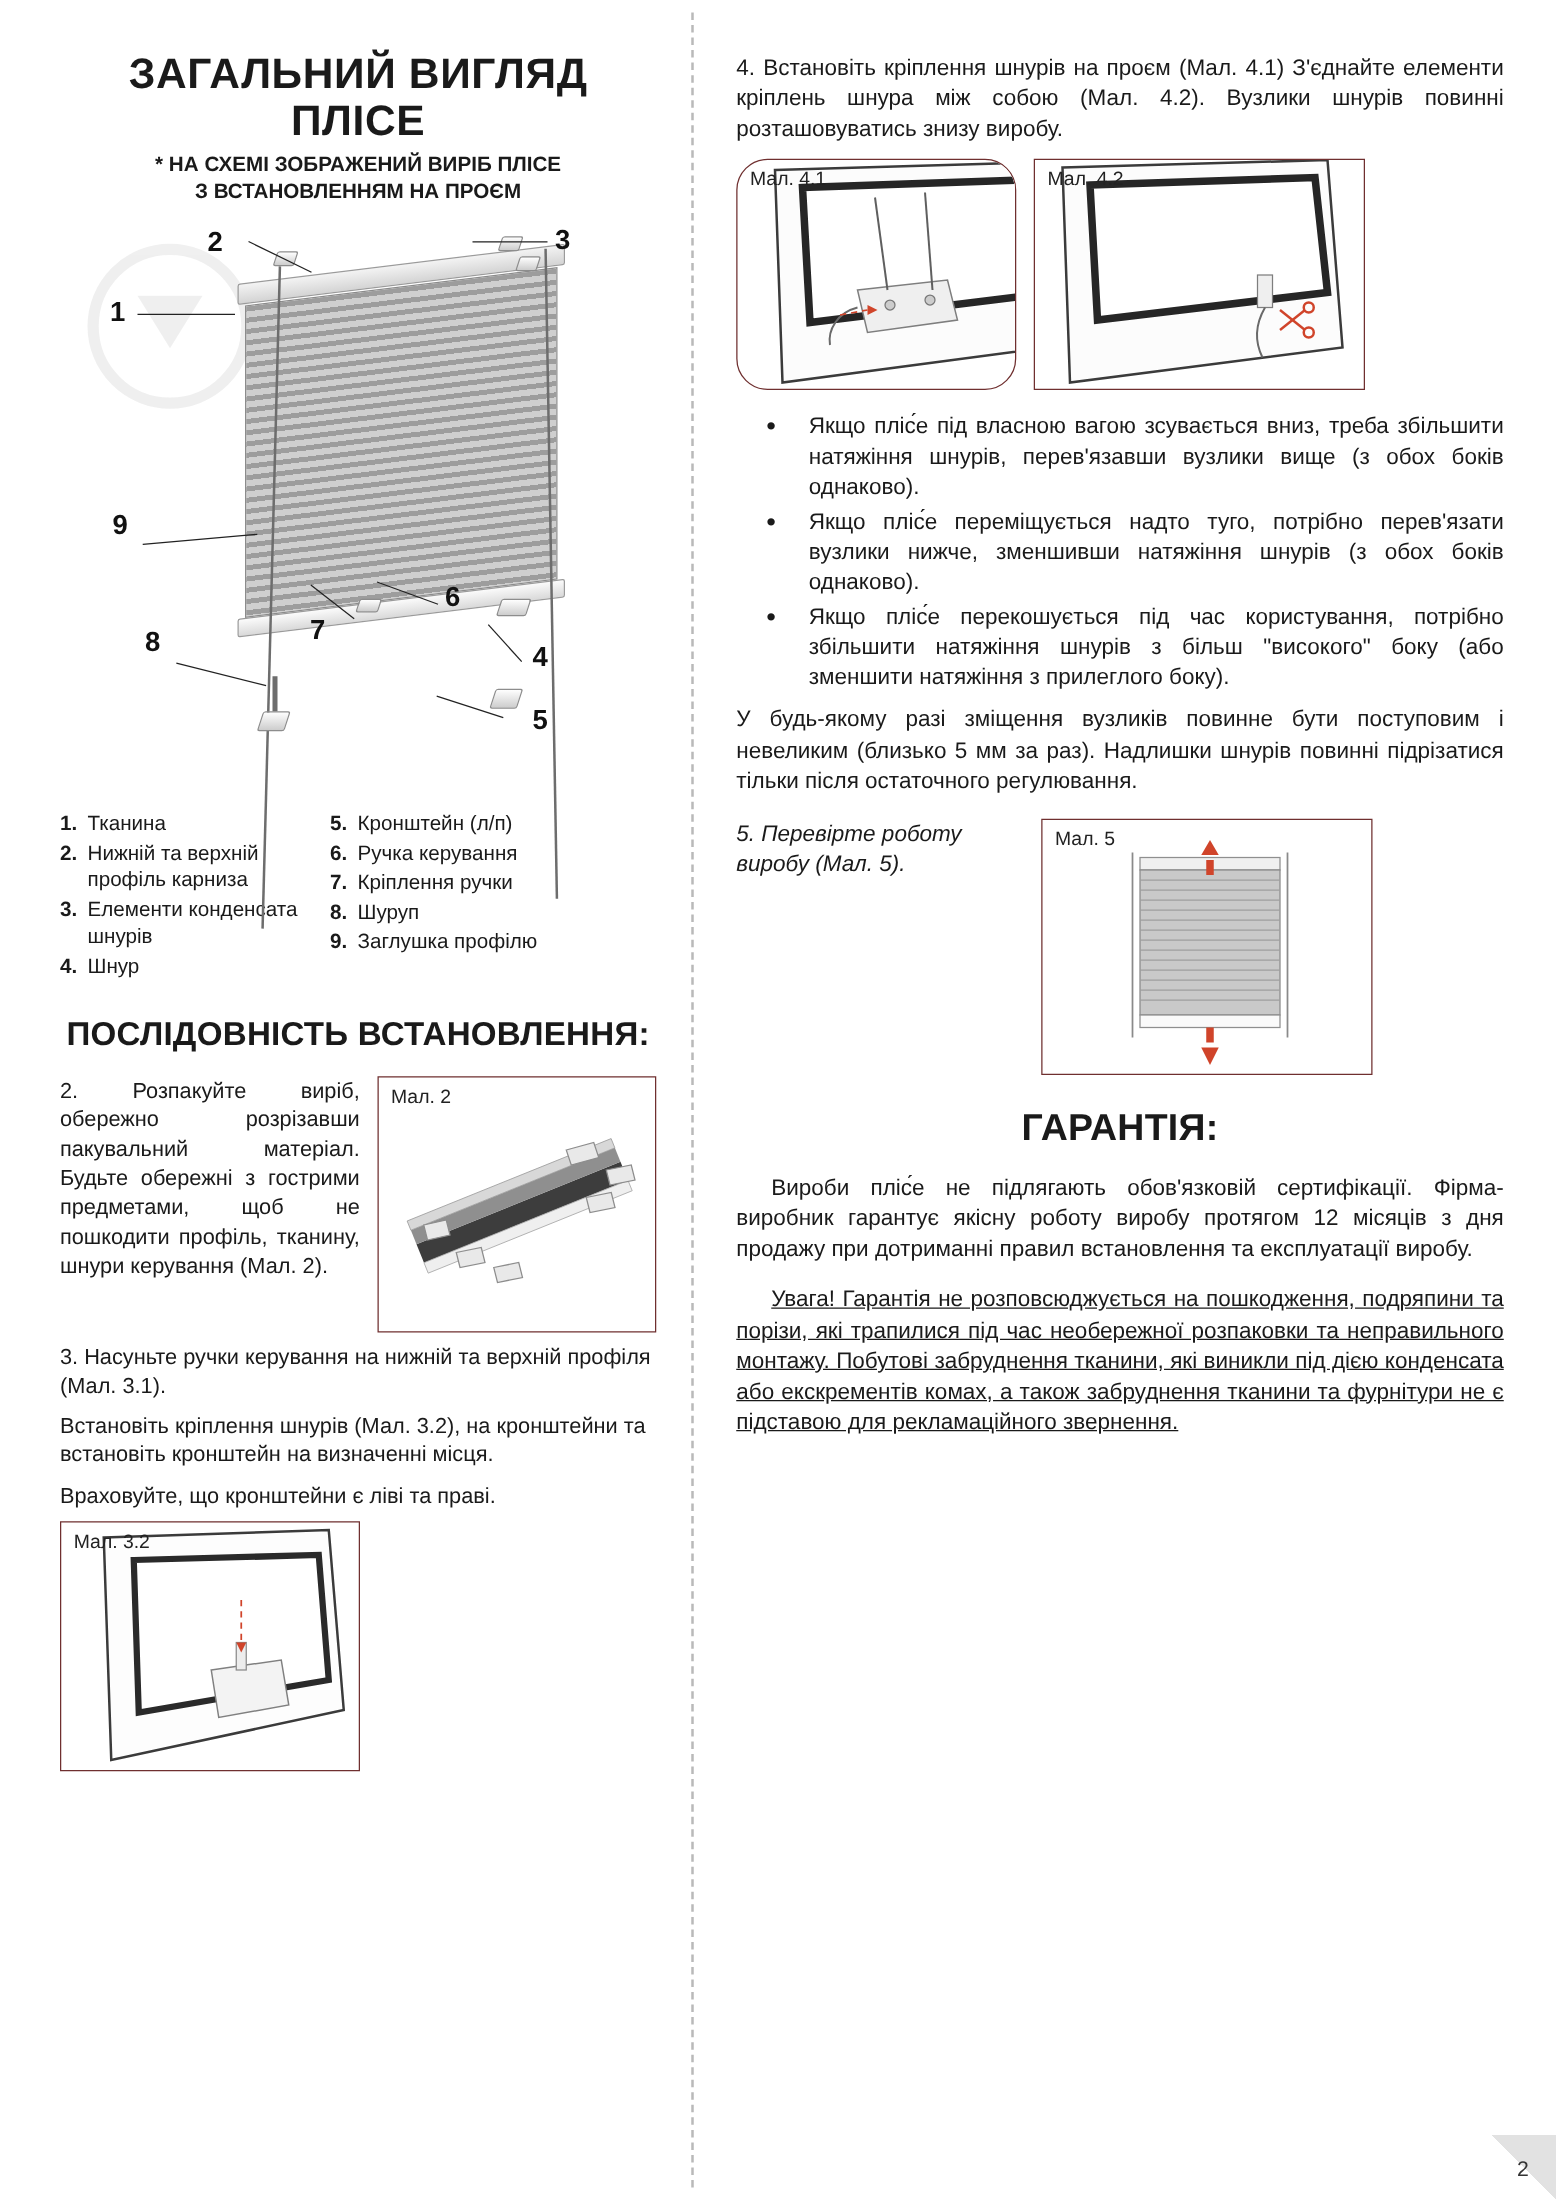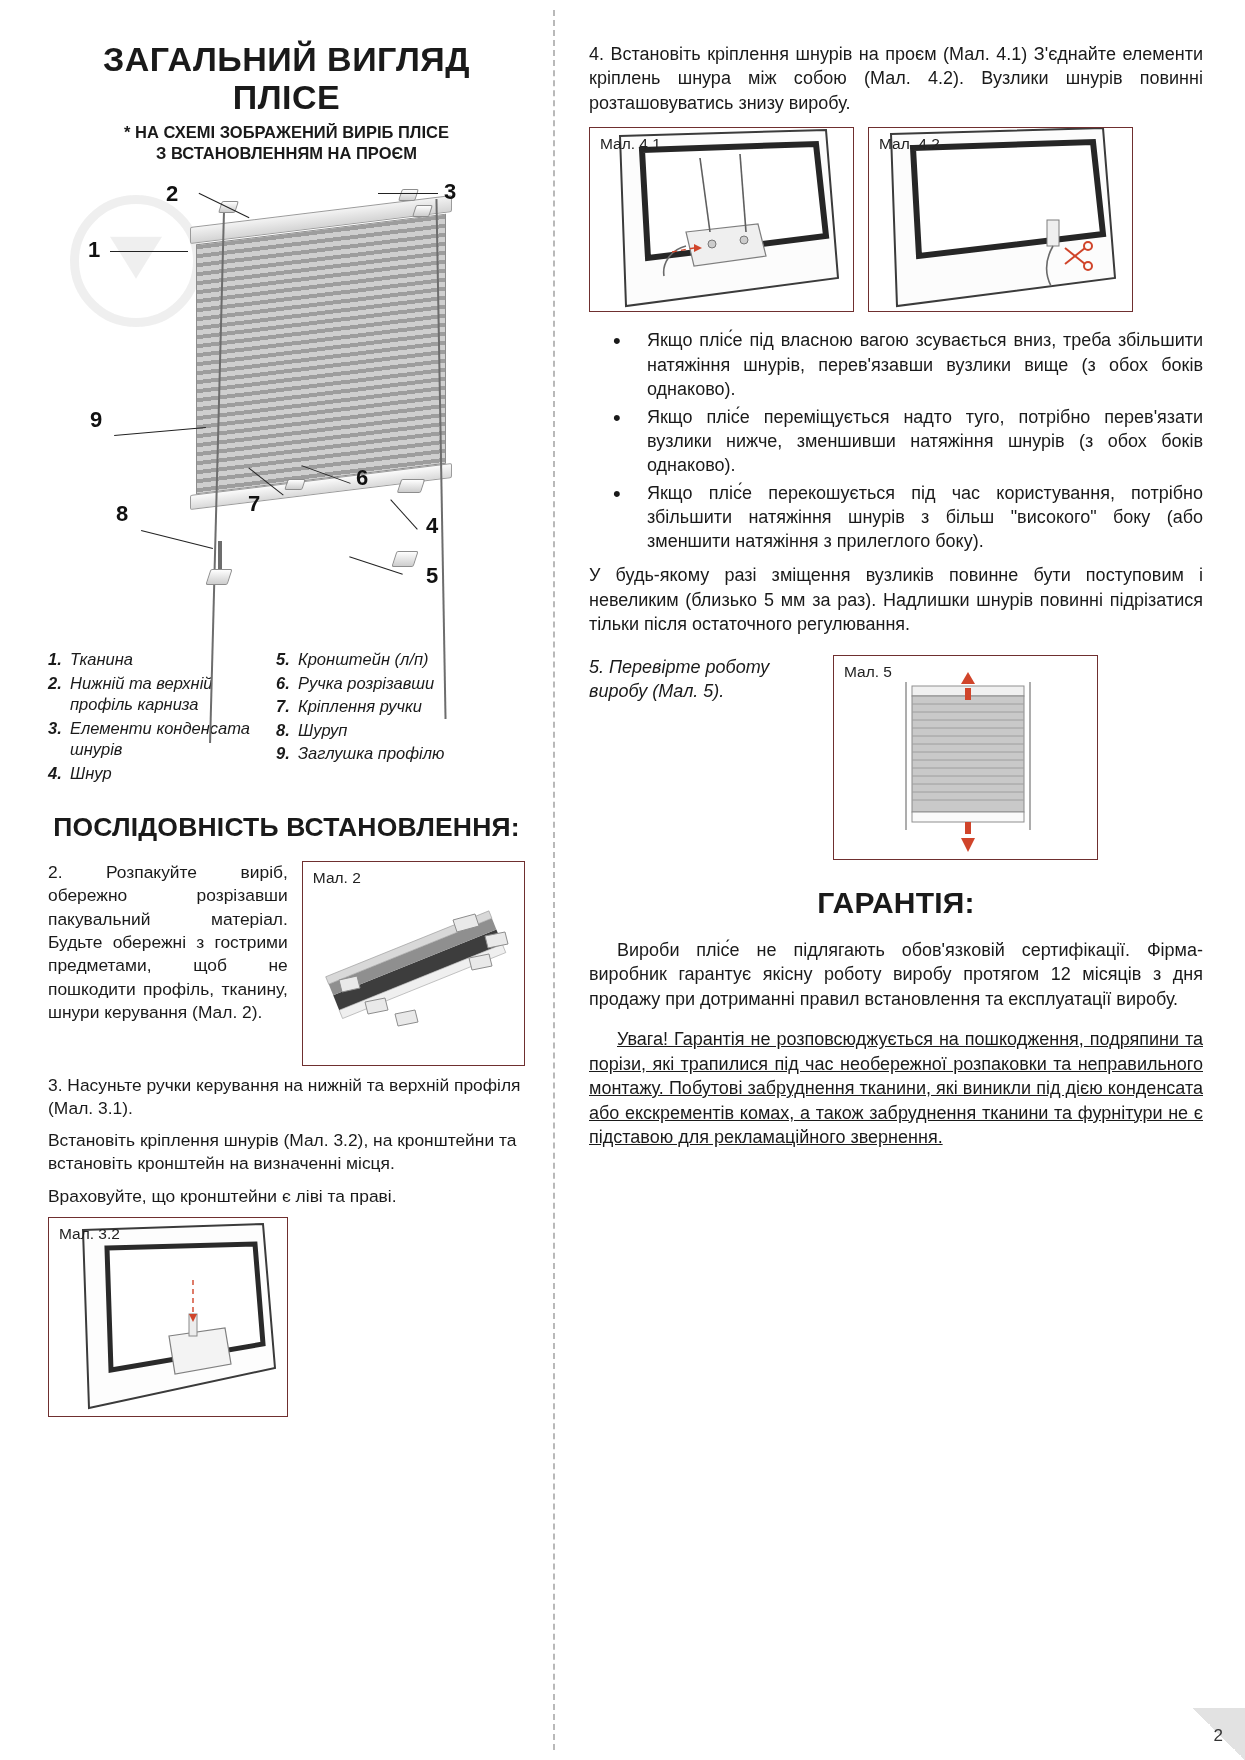--- a/index.html
+++ b/index.html
@@ -137,21 +137,21 @@
 
   
   .legend {
     display: flex;
     gap: 26px;
     font-size: 16.5px;
     line-height: 1.3;
     margin-top: 10px;
   }
   .legend ol { margin:0; padding:0; list-style:none; }
-  .legend li { margin-bottom: 2px; font-style: italic; }
+  .legend li { margin-bottom: 2px; }
   .legend .idx { font-weight: bold; display:inline-block; width: 22px; }
   .legend .sub { display:block; padding-left: 22px; }
 
   
   .figbox {
     border: 1.5px solid #6f2f2f;
     position: relative;
     background: #fff;
     overflow: hidden;
   }
@@ -279,21 +279,21 @@
         </li>
         <li>
           <span class="idx">4.</span><span>Шнур</span>
         </li>
       </ol>
       <ol>
         <li>
           <span class="idx">5.</span><span>Кронштейн (л/п)</span>
         </li>
         <li>
-          <span class="idx">6.</span><span>Ручка розрізавши</span>
+          <span class="idx">6.</span><span>Ручка керування</span>
         </li>
         <li>
           <span class="idx">7.</span><span>Кріплення ручки</span>
         </li>
         <li>
           <span class="idx">8.</span><span>Шуруп</span>
         </li>
         <li>
           <span class="idx">9.</span><span>Заглушка профілю</span>
         </li>
@@ -348,21 +348,21 @@
     </div>
   </div>
 
   <div class="divider"></div>
 
   <div class="col-right">
 
     <p class="body-txt-r just">4. Встановіть кріплення шнурів на проєм (Мал. 4.1) З'єднайте елементи кріплень шнура між собою (Мал. 4.2). Вузлики шнурів повинні розташовуватись знизу виробу.</p>
 
     <div class="twocol" style="margin-top:12px;">
-      <div class="figbox" style="width:265px;height:185px;">
+      <div class="figbox" style="width:224px;height:185px;border-radius:25px;">
         <span class="figlabel">Мал. 4.1</span>
         <svg width="265" height="185" viewBox="0 0 265 185">
           <polygon points="30,8 236,2 248,150 36,178" fill="#fcfcfc" stroke="#3b3b3b" stroke-width="2"></polygon>
           <polygon points="52,22 226,16 236,108 58,130" fill="#ffffff" stroke="#262626" stroke-width="6"></polygon>
           <polygon points="96,104 168,96 176,128 104,138" fill="#efefef" stroke="#7e7e7e" stroke-width="1.2"></polygon>
           <circle cx="122" cy="116" r="4" fill="#ccc" stroke="#777"></circle>
           <circle cx="154" cy="112" r="4" fill="#ccc" stroke="#777"></circle>
           <path d="M110,30 L120,104" stroke="#5f5f5f" stroke-width="1.6" fill="none"></path>
           <path d="M150,26 L156,104" stroke="#5f5f5f" stroke-width="1.6" fill="none"></path>
           <path d="M96,118 C80,122 72,136 74,148" stroke="#6a6a6a" stroke-width="1.6" fill="none"></path>

